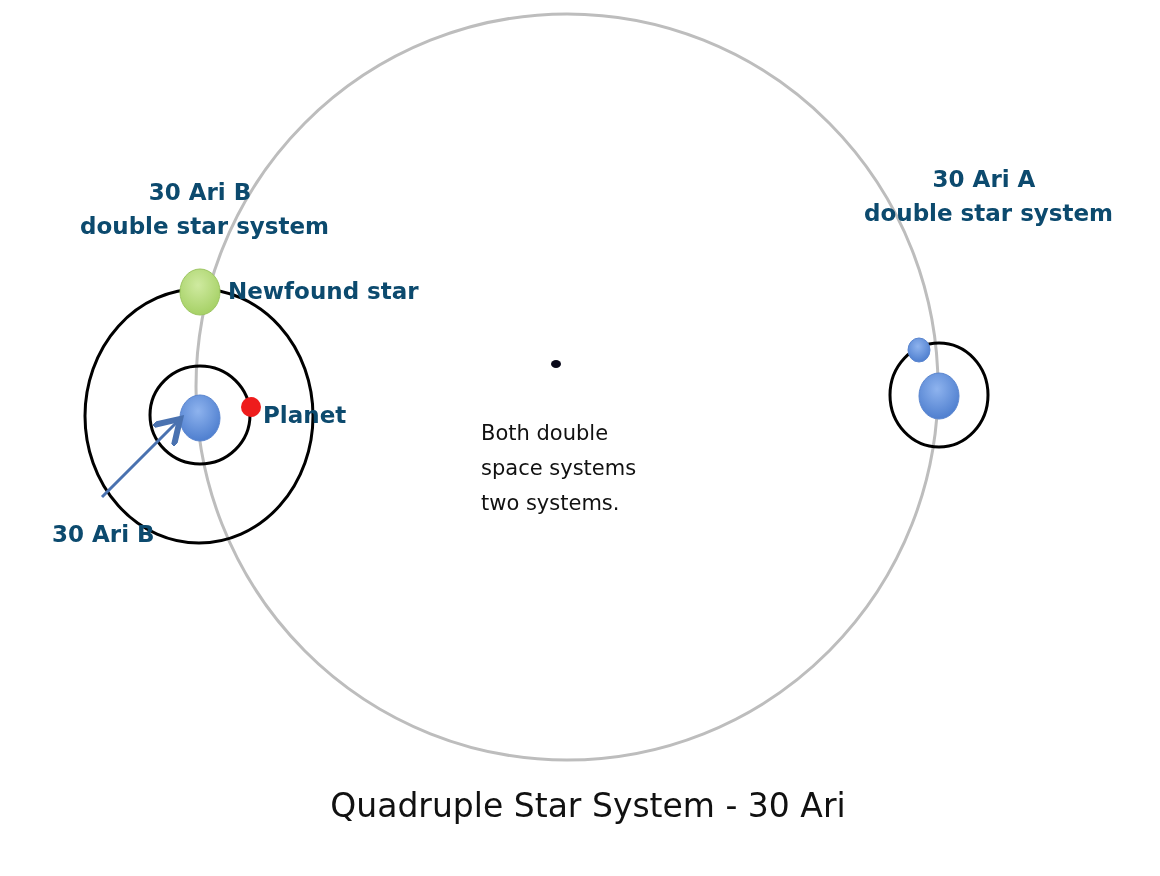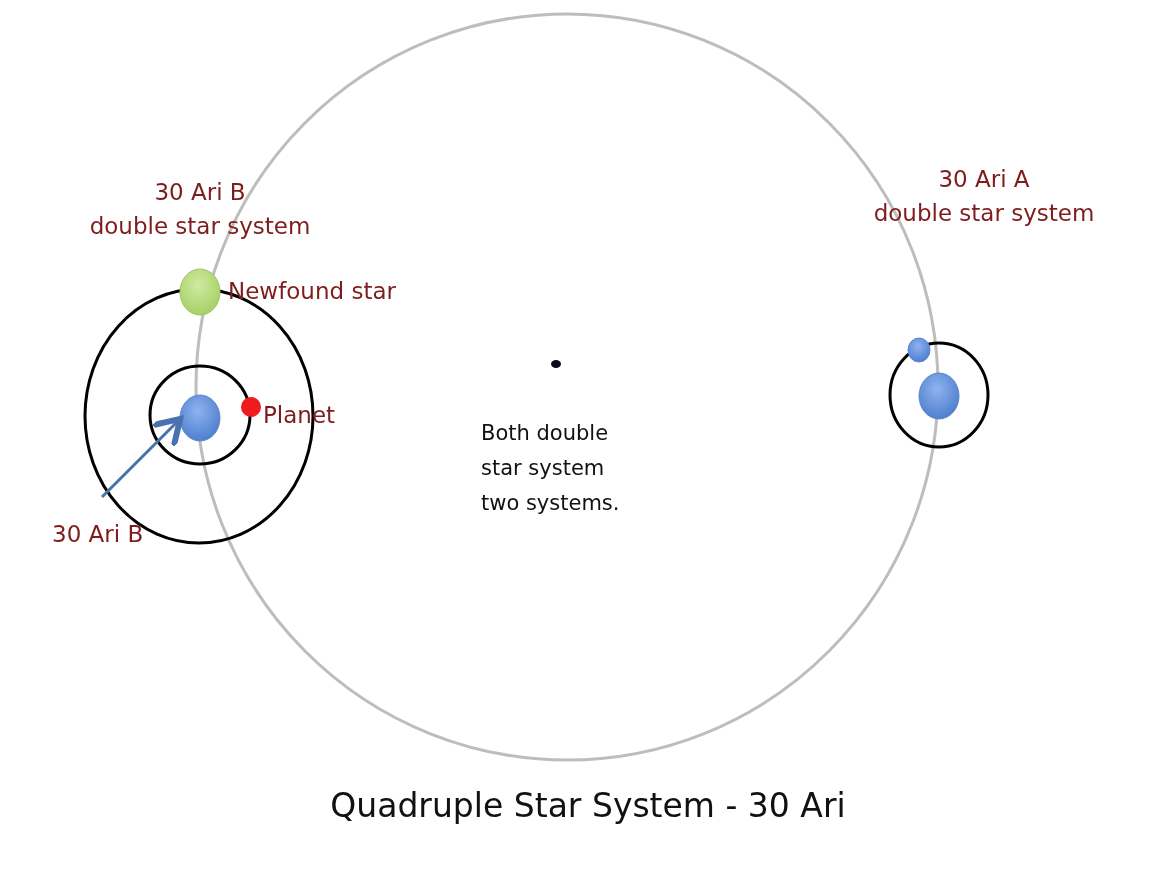--- a/index.html
+++ b/index.html
@@ -1,19 +1,19 @@
 <!DOCTYPE html>
 <html><head>
   <meta charset="utf-8">
   <style>
     html, body { margin: 0; padding: 0; background: #ffffff; }
     body { width: 1160px; height: 876px; position: relative; overflow: hidden;
            font-family: "DejaVu Sans", "Liberation Sans", sans-serif; color: #111; }
     svg.diagram { position: absolute; left: 0; top: 0; }
-    .lbl { position: absolute; font-size: 23px; line-height: 34px; white-space: nowrap; color: #7f1d1d; }
+    .lbl { position: absolute; font-size: 23px; line-height: 34px; white-space: nowrap; color: #0c4a6e; font-weight: bold; }
     .center { text-align: center; }
     .title { position: absolute; left: 0; width: 1176px; top: 784px; text-align: center;
              font-size: 33px; line-height: 44px; color: #111; }
     .note { position: absolute; left: 481px; top: 416px; font-size: 21px; line-height: 35.2px; }
     .note div { white-space: nowrap; }
   </style>
 </head>
 <body>
 
 <svg class="diagram" width="1160" height="876" viewBox="0 0 1160 876">
@@ -62,17 +62,17 @@
 </div>
 
 <div class="lbl" style="left:228px; top:274px;">Newfound star</div>
 
 <div class="lbl" style="left:263px; top:398px;">Planet</div>
 
 <div class="lbl" style="left:52px; top:517px;">30 Ari B</div>
 
 <div class="note">
   <div>Both double</div>
-  <div>star system</div>
+  <div>space systems</div>
   <div>two systems.</div>
 </div>
 
 <div class="title">Quadruple Star System - 30 Ari</div>
 
 </body></html>

